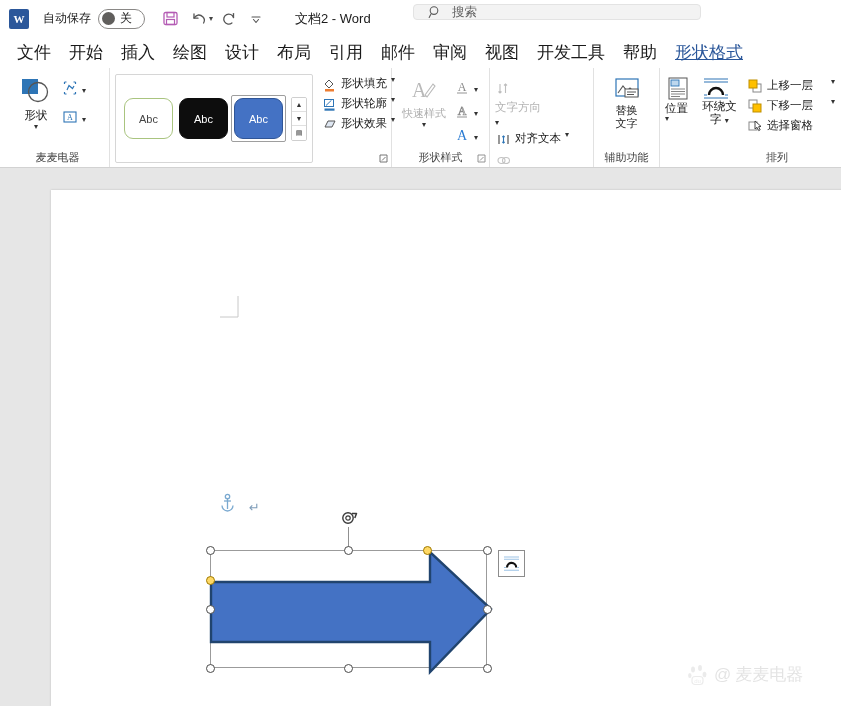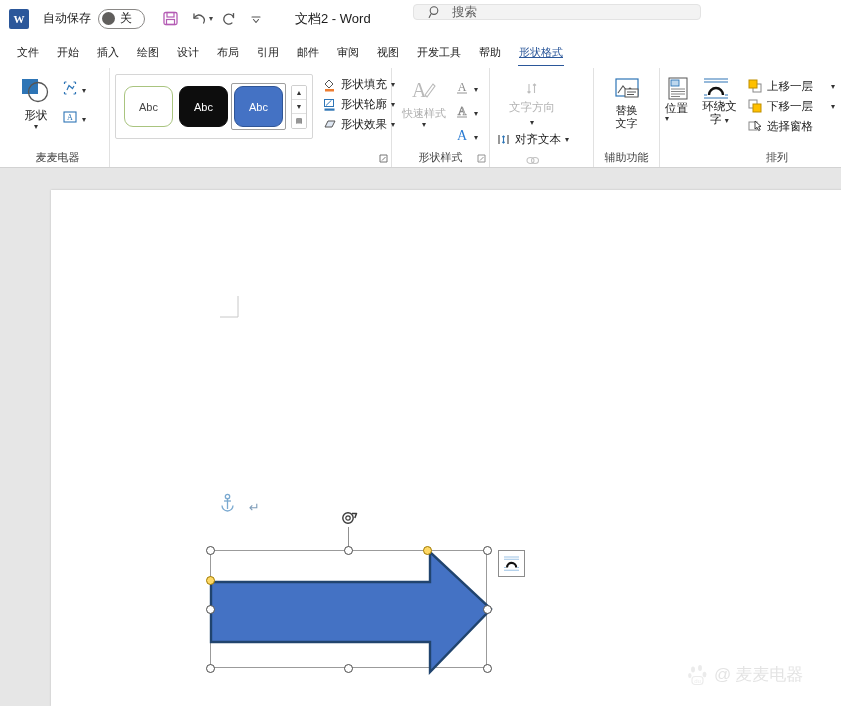--- a/index.html
+++ b/index.html
@@ -62,21 +62,21 @@
   .search-ph { font-size: 12.5px; color: #606060; margin-left: 10px; }
 
   
   .tabbar {
     position: absolute; left: 0; top: 37px;
     width: 841px; height: 31px;
     background: #ffffff;
     display: flex; align-items: center; padding-left: 8px;
   }
   .tab {
-    font-size: 11px; color: #1a1a1a;
+    font-size: 17px; color: #1a1a1a;
     padding: 4px 9px; white-space: nowrap;
     position: relative;
   }
   .tab.active { color: #2b579a; font-weight: normal; text-decoration: underline; }
   .tab.active::after {
     content: ""; position: absolute; left: 8px; right: 8px; bottom: -2px;
     height: 1.5px; background: #2b579a;
   }
 
   
@@ -116,21 +116,21 @@
   }
   .shapes-big .lbl { font-size: 11.5px; color: #1a1a1a; margin-top: 2px; }
   .caret-sm { font-size: 8px; color: #333; line-height: 7px; }
   .shapes-side { display: flex; flex-direction: column; gap: 7px; padding-top: 7px; }
   .shape-side-item { display: flex; align-items: center; gap: 3px; }
 
   
   .style-gallery {
     display: flex; align-items: center;
     border: 1px solid #d6d6d6; border-radius: 2px;
-    padding: 8px 5px; background: #fff; margin-top: 2px;
+    padding: 20px 5px; background: #fff; margin-top: 2px;
   }
   .style-thumb {
     width: 49px; height: 41px; margin: 0 3px;
     border-radius: 9px;
     display: flex; align-items: center; justify-content: center;
     font-size: 11px;
   }
   .st1 { background: #fff; border: 1.3px solid #a9c47f; color: #444; }
   .st2 { background: #0d0d0d; border: 1.3px solid #0d0d0d; color: #fff; }
   .st3 { background: #4472c4; border: 1.3px solid #2f5597; color: #fff; }
@@ -142,21 +142,21 @@
     display: flex; flex-direction: column; margin-left: 5px;
     border: 1px solid #cfcfcf; border-radius: 2px; overflow: hidden;
   }
   .gs-btn {
     width: 14px; height: 14px; background: #fff;
     display: flex; align-items: center; justify-content: center;
     font-size: 7px; color: #333; border-bottom: 1px solid #e0e0e0;
   }
   .gs-btn:last-child { border-bottom: none; }
   .shape-cmds { display: flex; flex-direction: column; gap: 4px; margin-left: 8px; padding-top: 4px; }
-  .cmd-row { display: flex; align-items: center; gap: 4px; font-size: 11.5px; color: #1a1a1a; white-space: nowrap; }
+  .cmd-row { display: flex; gap: 4px; font-size: 11.5px; color: #1a1a1a; white-space: nowrap; }
   .cmd-row .ic { width: 16px; height: 16px; display: flex; align-items: center; justify-content: center; }
 
   
   .wa-quick {
     width: 54px; display: flex; flex-direction: column; align-items: center;
     padding-top: 5px; color: #adadad;
   }
   .wa-quick .lbl { font-size: 11px; margin-top: 1px; }
   .wa-letters { display: flex; flex-direction: column; gap: 4px; padding-top: 7px; margin-left: 3px; }
   .wa-item { display: flex; align-items: center; gap: 4px; }

